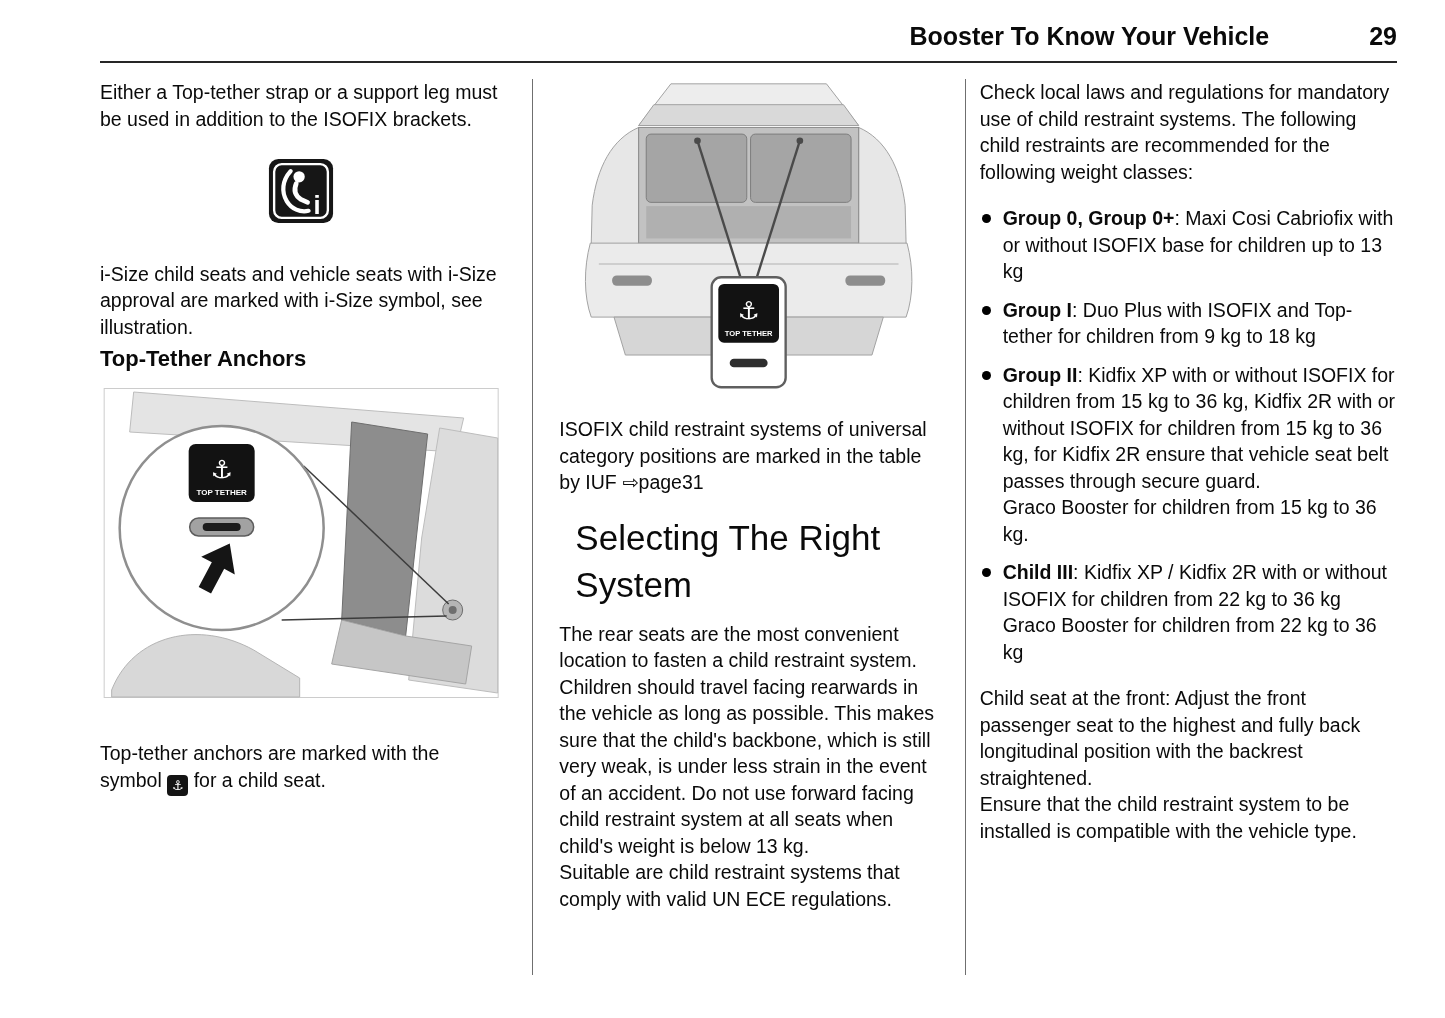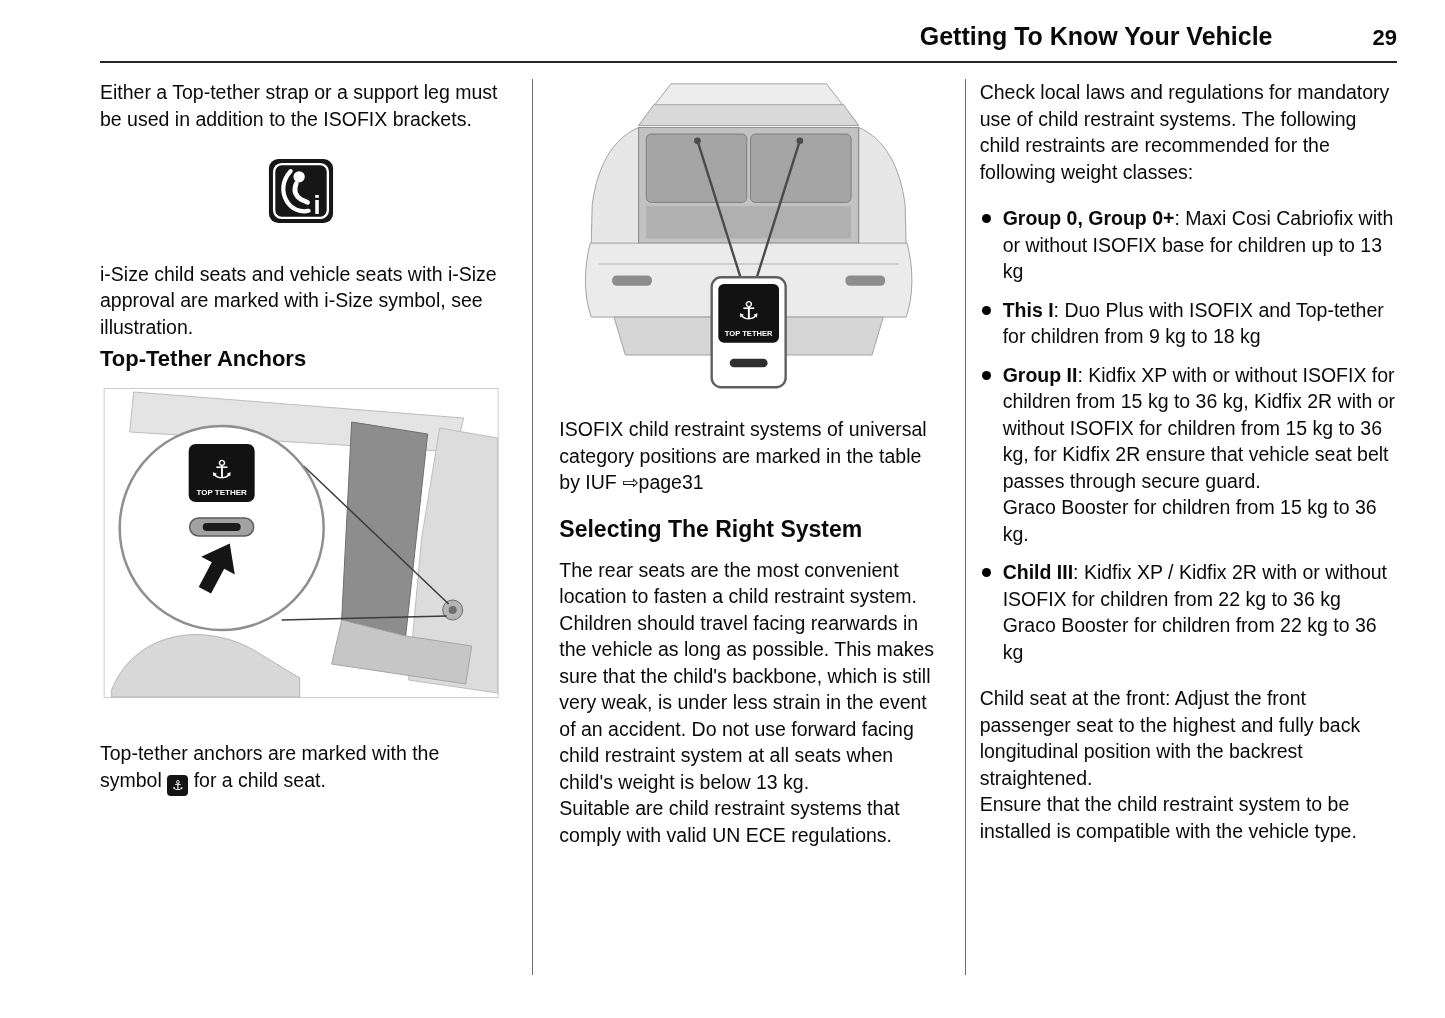--- a/index.html
+++ b/index.html
@@ -10,35 +10,35 @@
     font-family:"Liberation Sans","DejaVu Sans",sans-serif;
   }
   .page { padding:22px 48px 0 100px; }
 
   
   .header {
     display:flex; justify-content:flex-end; align-items:baseline;
     border-bottom:2px solid #262626; padding-bottom:10px;
   }
   .header .title { font-size:25px; font-weight:bold; }
-  .header .pagenum { font-size:22px; font-weight:bold; margin-left:100px; }
+  .header .pagenum { font-size:25px; font-weight:bold; margin-left:100px; }
 
   
   .columns {
     display:grid; grid-template-columns:1fr 1fr 1fr;
     margin-top:16px; min-height:896px;
   }
   .col { font-size:19.5px; line-height:1.36; }
   .col1 { padding-right:30px; }
   .col2 { border-left:1.5px solid #6f6f6f; padding:0 26px; }
   .col3 { border-left:1.5px solid #6f6f6f; padding-left:14px; }
   p { margin:0; }
 
   .h-small { font-size:22px; font-weight:bold; margin:4px 0 14px; }
-  .h-large { font-size:23px; font-weight:bold; margin:18px 0 12px; }
+  .h-large { font-size:35px; font-weight:normal; margin:18px 16px 12px; }
 
   
   .figure-isize { margin:26px 0 30px; text-align:center; }
   .figure-isize svg { display:inline-block; }
   .figure-anchor svg { display:block; width:100%; height:310px; }
   .figure-car { margin:0 0 22px; }
   .figure-car svg { display:block; width:100%; height:315px; }
   .after-fig { margin-top:42px; }
   svg text { font-family:"Liberation Sans","DejaVu Sans",sans-serif; }
 
@@ -58,21 +58,21 @@
   }
   .group-list .b { font-weight:bold; }
   .line2 { display:block; }
 </style>
 </head>
 <body>
 
 <div class="page">
 
   <header class="header">
-    <span class="title">Getting To Know Your Vehicle</span>
+    <span class="title">Booster To Know Your Vehicle</span>
     <span class="pagenum">29</span>
   </header>
 
   <div class="columns">
 
     <section class="col col1">
       <p>Either a Top-tether strap or a support leg must be used in addition to the ISOFIX brackets.</p>
 
       <div class="figure-isize">
         <svg width="66" height="66" viewBox="0 0 70 70">
@@ -161,21 +161,21 @@
 
       <p>The rear seats are the most convenient location to fasten a child restraint system. Children should travel facing rearwards in the vehicle as long as possible. This makes sure that the child's backbone, which is still very weak, is under less strain in the event of an accident. Do not use forward facing child restraint system at all seats when child's weight is below 13 kg.</p>
       <p>Suitable are child restraint systems that comply with valid UN ECE regulations.</p>
     </section>
 
     <section class="col col3">
       <p>Check local laws and regulations for mandatory use of child restraint systems. The following child restraints are recommended for the following weight classes:</p>
 
       <ul class="group-list">
         <li><span class="b">Group 0, Group 0+</span><span>: Maxi Cosi Cabriofix with or without ISOFIX base for children up to 13 kg</span><span class="line2"></span></li>
-        <li><span class="b">This I</span><span>: Duo Plus with ISOFIX and Top-tether for children from 9 kg to 18 kg</span><span class="line2"></span></li>
+        <li><span class="b">Group I</span><span>: Duo Plus with ISOFIX and Top-tether for children from 9 kg to 18 kg</span><span class="line2"></span></li>
         <li><span class="b">Group II</span><span>: Kidfix XP with or without ISOFIX for children from 15 kg to 36 kg, Kidfix 2R with or without ISOFIX for children from 15 kg to 36 kg, for Kidfix 2R ensure that vehicle seat belt passes through secure guard.</span><span class="line2">Graco Booster for children from 15 kg to 36 kg.</span></li>
         <li><span class="b">Child III</span><span>: Kidfix XP / Kidfix 2R with or without ISOFIX for children from 22 kg to 36 kg Graco Booster for children from 22 kg to 36 kg</span><span class="line2"></span></li>
       </ul>
 
       <p>Child seat at the front: Adjust the front passenger seat to the highest and fully back longitudinal position with the backrest straightened.</p>
       <p>Ensure that the child restraint system to be installed is compatible with the vehicle type.</p>
     </section>
 
   </div>
 </div>

